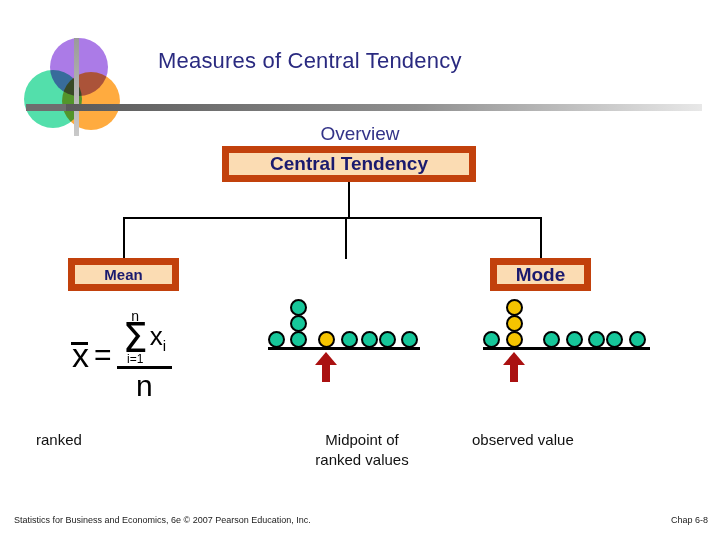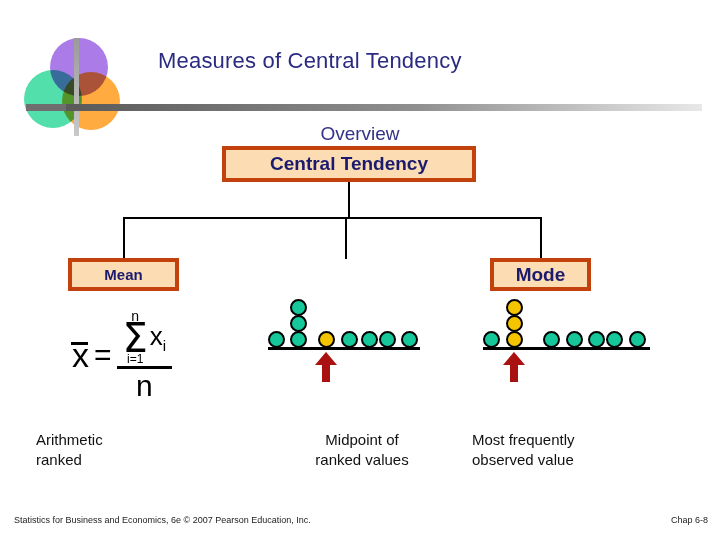--- a/index.html
+++ b/index.html
@@ -42,21 +42,21 @@
   
   #overview {
     position: absolute; left: 0; top: 114px; width: 720px;
     text-align: center; font-size: 19px; color: #333388; margin-top: 9px;
   }
 
   
   .node-box {
     position: absolute;
     background: #fbdcb3;
-    border: 4px solid #c2410c;
+    border: 7px solid #c2410c;
     color: #1a1a6e;
     font-weight: bold;
     text-align: center;
     box-sizing: border-box;
     display: flex; align-items: center; justify-content: center;
   }
   #box-root   { left: 222px; top: 146px; width: 254px; height: 36px; font-size: 19px; }
   #box-mean   { left: 68px;  top: 258px; width: 111px; height: 33px; font-size: 15px; }
   #box-median { left: 292px; top: 258px; width: 108px; height: 33px; font-size: 15px; }
   #box-mode   { left: 490px; top: 258px; width: 101px; height: 33px; font-size: 19px; }
@@ -208,28 +208,26 @@
     <div class="dot dot-green" style="left:105px; top:31px;"></div>
     <div class="dot dot-green" style="left:123px; top:31px;"></div>
     <div class="dot dot-green" style="left:146px; top:31px;"></div>
     <div class="arrow" style="left:20px; top:52px;">
       <div class="head"></div>
       <div class="shaft"></div>
     </div>
   </div>
 
   <div id="cap-mean" class="caption">
-    <div>Arithmetic</div>
     <div>ranked</div>
   </div>
   <div id="cap-median" class="caption">
     <div>Midpoint of</div>
     <div>ranked values</div>
   </div>
   <div id="cap-mode" class="caption">
-    <div>Most frequently</div>
     <div>observed value</div>
   </div>
 
   <div id="footer-left">Statistics for Business and Economics, 6e © 2007 Pearson Education, Inc.</div>
   <div id="footer-right">Chap 6-8</div>
 
 </div>
 
 </body></html>

